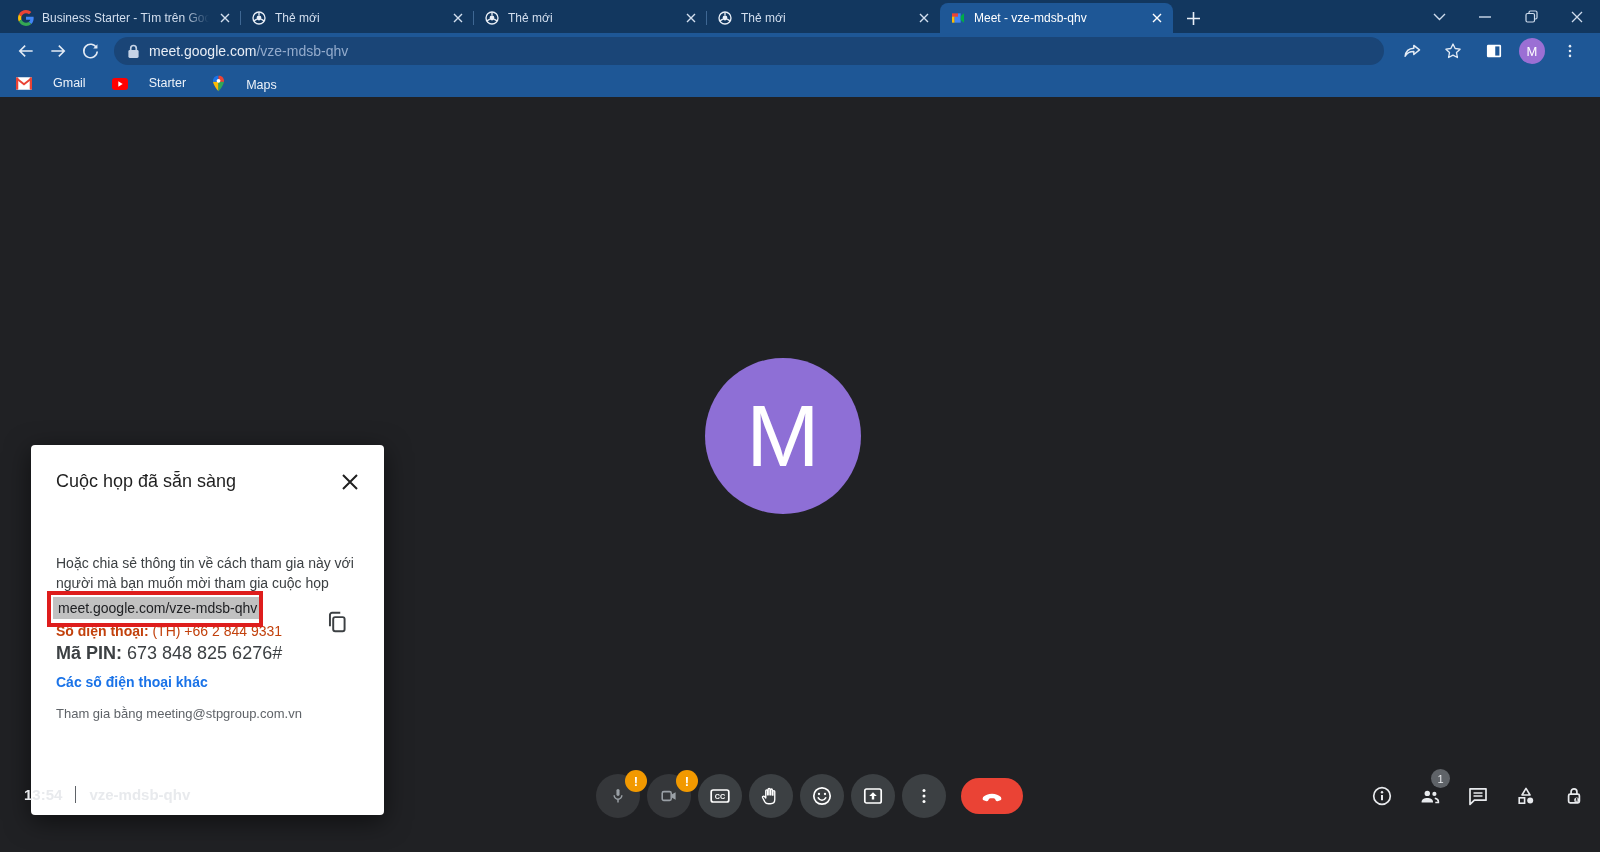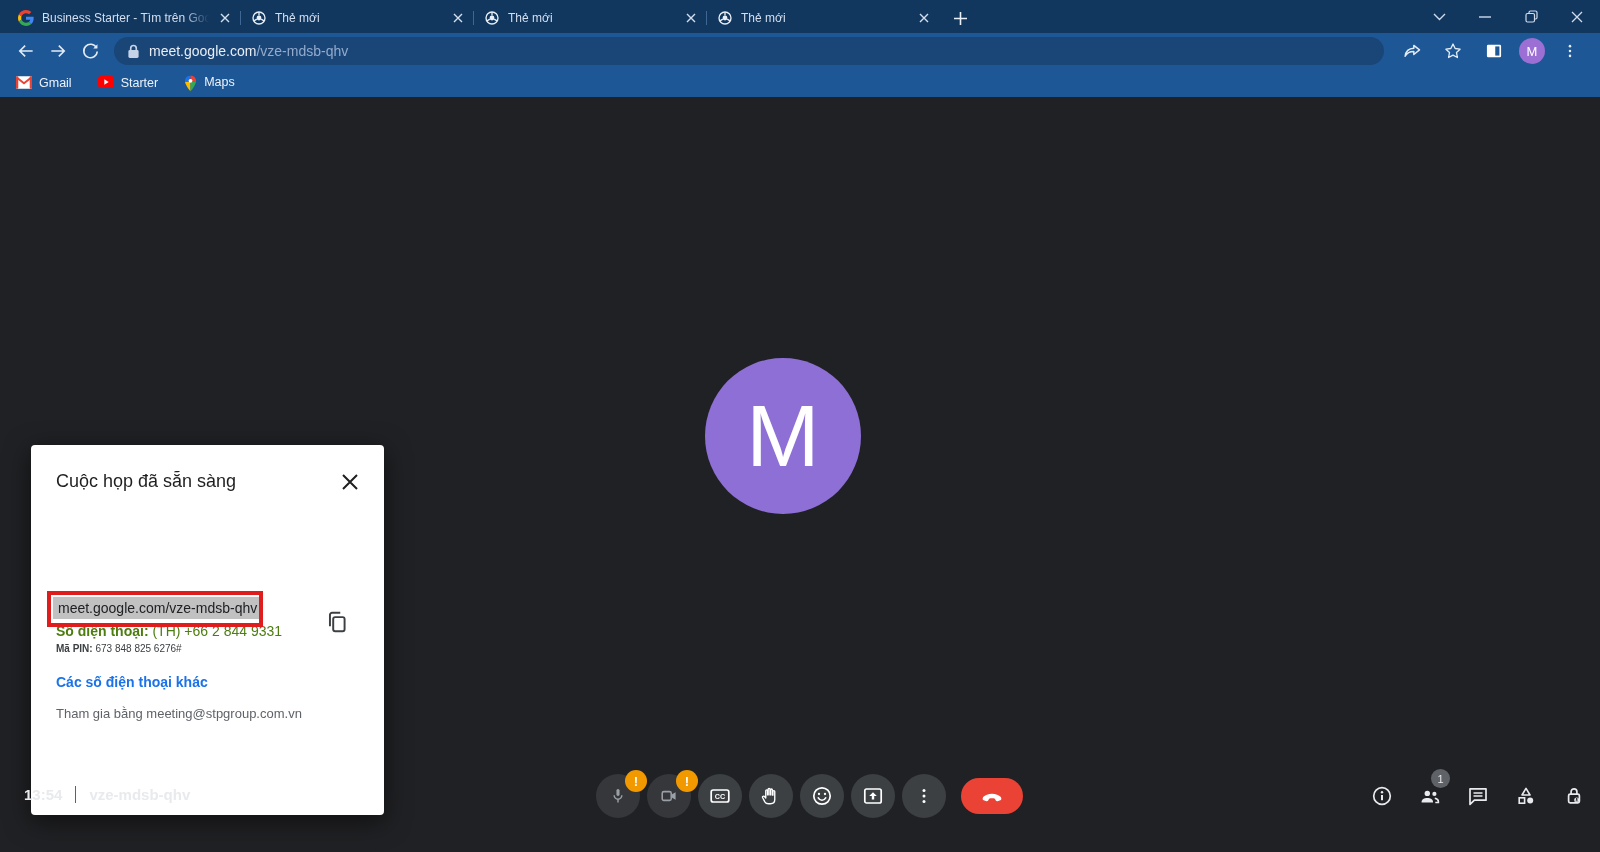--- a/index.html
+++ b/index.html
@@ -32,43 +32,43 @@
              display:flex; align-items:center; padding:0 6px 0 13px; gap:9px; }
   .urltext { font-size:14px; color:#e9eef6; white-space:nowrap; }
   .urltext .path { color:#93abcc; }
   .tool-right { display:flex; align-items:center; gap:9px; padding-right:4px; }
   .avatar-chip { width:26px; height:26px; border-radius:50%; background:#9b6fd4; color:#fff;
                  font-size:13px; display:flex; align-items:center; justify-content:center; }
 
   
   .bookmarks { position:absolute; top:69px; left:0; right:0; height:28px; background:#1e5796;
                display:flex; align-items:center; gap:26px; padding-left:16px; }
-  .bm { display:flex; align-items:flex-start; gap:7px; color:#edf2f9; font-size:12.5px; }
+  .bm { display:flex; align-items:flex-end; gap:21px; color:#edf2f9; font-size:12.5px; }
 
   
   .stage { position:absolute; top:97px; left:0; right:0; bottom:0; background:#202124; }
   .avatar-big { position:absolute; left:705px; top:261px; width:156px; height:156px; border-radius:50%;
                 background:#8e6fd6; color:#fff; font-size:88px; font-weight:400;
                 display:flex; align-items:center; justify-content:center; }
 
   
   .dialog { position:absolute; left:31px; top:348px; width:353px; height:370px; background:#fff;
             border-radius:4px; box-shadow:0 6px 26px rgba(0,0,0,.55); color:#202124; }
   .dlg-title { position:absolute; left:25px; top:26px; font-size:18px; color:#1f1f1f; }
   .dlg-close { position:absolute; right:23px; top:26px; width:22px; height:22px; }
   .add-btn { position:absolute; left:25px; top:66px; height:33px; display:inline-flex; align-items:center;
              gap:9px; background:#1a73e8; color:#fff; border:none; border-radius:4px;
              padding:0 17px 0 13px; font-size:14px; font-weight:700; font-family:inherit; }
   .dlg-para { position:absolute; left:25px; top:108px; width:306px; font-size:14px; line-height:20px; color:#3c4043; }
   .redbox { position:absolute; left:16px; top:146px; width:216px; height:36px;
             border:4px solid #de1d1c; z-index:5; }
   .meetlink { position:absolute; left:22px; top:152px; background:#c1c1c1; color:#202124;
               font-size:14px; padding:3px 5px; z-index:2; }
-  .phoneline { position:absolute; left:25px; top:178px; font-size:14px; color:#4d7c0f; z-index:1; }
-  .pinline { position:absolute; left:25px; top:198px; font-size:10px; color:#3c4043; }
+  .phoneline { position:absolute; left:25px; top:178px; font-size:14px; color:#c2410c; z-index:1; }
+  .pinline { position:absolute; left:25px; top:198px; font-size:18px; color:#3c4043; }
   .boldlbl { font-weight:700; }
   .copy-btn { position:absolute; left:293px; top:164px; width:28px; height:28px; }
   .othernums { position:absolute; left:25px; top:229px; font-size:14px; font-weight:700; color:#1a73e8; }
   .joinby { position:absolute; left:25px; top:261px; font-size:13px; color:#5f6368; }
 
   
   .time-group { position:absolute; left:24px; top:786px; display:flex; align-items:center; gap:13px;
                 color:#e8eaed; font-size:15px; font-weight:700; }
   .tg-div { width:1px; height:17px; background:#5f6368; }
   .controls { position:absolute; left:596px; top:774px; display:flex; align-items:center; gap:7px; }
@@ -149,20 +149,37 @@
       </svg>
     </span>
     <span class="title">Thẻ mới</span>
     <span class="tabclose">
       <svg width="12" height="12" viewBox="0 0 12 12">
           <path d="M2 2 L10 10 M10 2 L2 10" stroke="#d3dfef" stroke-width="1.4"></path>
         </svg>
     </span>
   </div>
 
+  <div class="tab active">
+    <span>
+      <svg width="16" height="16" viewBox="0 0 24 24">
+        <rect x="3" y="5" width="9" height="6" fill="#ea4335"></rect>
+        <rect x="3" y="10" width="4" height="9" fill="#fbbc04"></rect>
+        <rect x="7" y="10" width="9" height="9" fill="#4285f4"></rect>
+        <rect x="12" y="5" width="4" height="6" fill="#4285f4"></rect>
+        <path d="M16 9 L21 5 V19 L16 15 z" fill="#00ac47"></path>
+      </svg>
+    </span>
+    <span class="title">Meet - vze-mdsb-qhv</span>
+    <span class="tabclose">
+      <svg width="12" height="12" viewBox="0 0 12 12">
+          <path d="M2 2 L10 10 M10 2 L2 10" stroke="#ffffff" stroke-width="1.4"></path>
+        </svg>
+    </span>
+  </div>
 
   <div class="newtab">
     <svg width="15" height="15" viewBox="0 0 15 15">
         <path d="M7.5 1 V14 M1 7.5 H14" stroke="#e9eff7" stroke-width="1.6"></path>
       </svg>
   </div>
 
   <div class="wincontrols">
     <div class="winbtn">
       <svg width="13" height="8" viewBox="0 0 13 8">
@@ -292,20 +309,21 @@
 
   <div class="dialog">
     <div class="dlg-title">Cuộc họp đã sẵn sàng</div>
     <div class="dlg-close">
       <svg width="22" height="22" viewBox="0 0 22 22">
           <path d="M4 4 L18 18 M18 4 L4 18" stroke="#1f1f1f" stroke-width="2"></path>
         </svg>
     </div>
 
 
+    <div class="dlg-para">Hoặc chia sẻ thông tin về cách tham gia này với người mà bạn muốn mời tham gia cuộc họp</div>
 
     <div class="redbox"></div>
     <div class="meetlink">meet.google.com/vze-mdsb-qhv</div>
 
     <div class="phoneline"><span class="boldlbl">Số điện thoại:</span><span> (TH) +66 2 844 9331</span></div>
     <div class="pinline"><span class="boldlbl">Mã PIN:</span><span> 673 848 825 6276#</span></div>
 
     <div class="copy-btn">
       <svg width="26" height="26" viewBox="0 0 24 24">
           <rect x="8.5" y="7.5" width="10.5" height="13" rx="1.8" fill="none" stroke="#3c4043" stroke-width="1.8"></rect>

